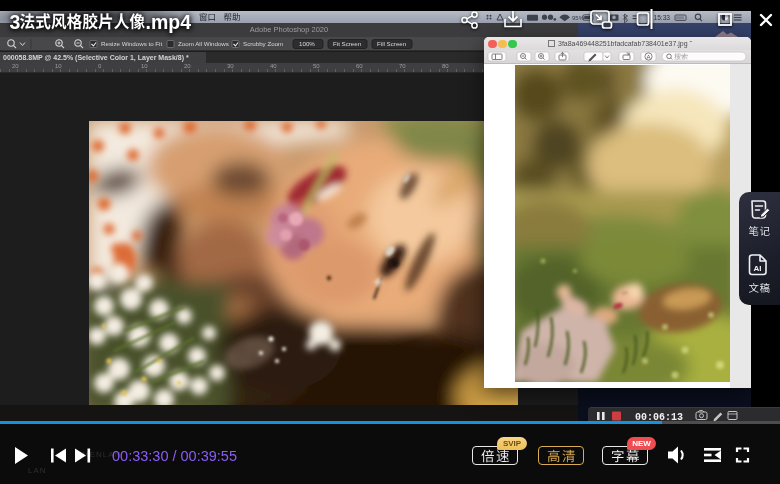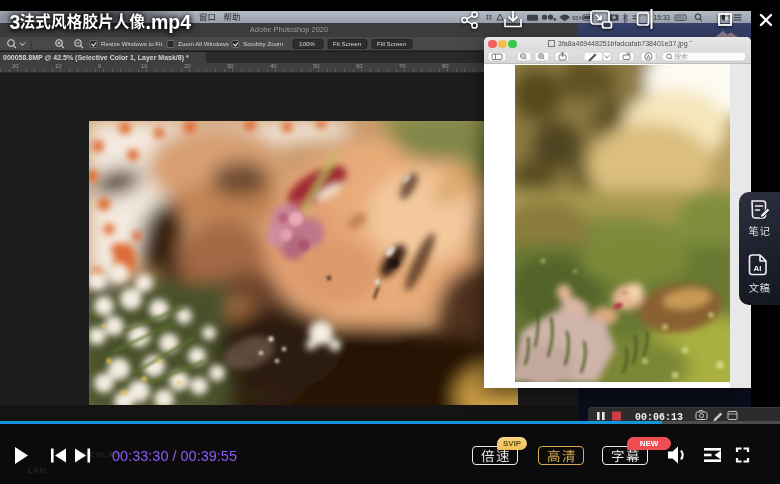--- a/index.html
+++ b/index.html
@@ -437,21 +437,21 @@
     <div class="abs" style="left:602px;top:446px;width:46px;height:19px;border:1.5px solid #e9e9e9;border-radius:4px;"></div>
     <svg class="abs" style="left:0px;top:0px;" width="780" height="484" pointer-events="none">
       <path transform="translate(481.00,461.13) scale(0.01350,-0.01350)" d="M420 630C448 575 473 502 481 455L547 476C538 523 512 594 483 649ZM395 289V-79H466V-36H797V-76H871V289ZM466 32V222H797V32ZM576 837C588 804 599 763 606 729H349V661H928V729H682C674 764 661 811 646 848ZM776 653C757 591 722 503 694 445H309V377H959V445H765C793 500 823 571 848 634ZM265 838C211 687 123 537 29 439C42 422 64 383 71 366C102 399 131 437 160 478V-80H232V594C272 665 307 741 335 817Z" fill="#f0f0f0"></path>
       <path transform="translate(496.00,461.13) scale(0.01350,-0.01350)" d="M68 760C124 708 192 634 223 587L283 632C250 679 181 750 125 799ZM266 483H48V413H194V100C148 84 95 42 42 -9L89 -72C142 -10 194 43 231 43C254 43 285 14 327 -11C397 -50 482 -61 600 -61C695 -61 869 -55 941 -50C942 -29 954 5 962 24C865 14 717 7 602 7C494 7 408 13 344 50C309 69 286 87 266 97ZM428 528H587V400H428ZM660 528H827V400H660ZM587 839V736H318V671H587V588H358V340H554C496 255 398 174 306 135C322 121 344 96 355 78C437 121 525 198 587 283V49H660V281C744 220 833 147 880 95L928 145C875 201 773 279 684 340H899V588H660V671H945V736H660V839Z" fill="#f0f0f0"></path>
       <path transform="translate(547.00,461.13) scale(0.01350,-0.01350)" d="M286 559H719V468H286ZM211 614V413H797V614ZM441 826 470 736H59V670H937V736H553C542 768 527 810 513 843ZM96 357V-79H168V294H830V-1C830 -12 825 -16 813 -16C801 -16 754 -17 711 -15C720 -31 731 -54 735 -72C799 -72 842 -72 869 -63C896 -53 905 -37 905 0V357ZM281 235V-21H352V29H706V235ZM352 179H638V85H352Z" fill="#d9ab52"></path>
       <path transform="translate(562.00,461.13) scale(0.01350,-0.01350)" d="M82 772C137 742 207 695 241 662L287 721C252 752 181 796 126 823ZM35 506C93 475 166 427 201 394L246 453C209 486 135 531 78 559ZM66 -21 134 -66C182 28 240 154 282 261L222 305C175 190 111 57 66 -21ZM431 212H793V134H431ZM431 268V342H793V268ZM575 840V762H319V704H575V640H343V585H575V516H281V458H950V516H649V585H888V640H649V704H913V762H649V840ZM361 400V-79H431V77H793V5C793 -7 788 -11 774 -12C760 -13 712 -13 662 -11C671 -29 680 -57 684 -76C755 -76 800 -76 828 -64C856 -53 864 -33 864 4V400Z" fill="#d9ab52"></path>
       <path transform="translate(611.00,461.13) scale(0.01350,-0.01350)" d="M460 363V300H69V228H460V14C460 0 455 -5 437 -6C419 -6 354 -6 287 -4C300 -24 314 -58 319 -79C404 -79 457 -78 492 -67C528 -54 539 -32 539 12V228H930V300H539V337C627 384 717 452 779 516L728 555L711 551H233V480H635C584 436 519 392 460 363ZM424 824C443 798 462 765 475 736H80V529H154V664H843V529H920V736H563C549 769 523 814 497 847Z" fill="#f0f0f0"></path>
       <path transform="translate(626.00,461.13) scale(0.01350,-0.01350)" d="M244 486H766V422H244ZM244 598H766V534H244ZM459 255V186H275C302 208 327 231 348 255ZM533 255H658C678 231 703 208 729 186H533ZM172 648V371H349C339 353 326 334 311 316H53V255H253C197 205 123 158 31 122C46 111 67 85 75 67C125 89 170 113 210 139V-48H282V125H459V-80H533V125H730V24C730 14 727 11 715 10C704 10 666 10 623 12C631 -5 641 -26 644 -44C705 -44 746 -45 771 -35C796 -25 803 -10 803 24V135C842 111 884 92 925 78C935 96 955 122 970 135C887 158 799 203 738 255H947V316H398C411 334 422 352 433 371H841V648ZM627 840V776H368V840H295V776H66V713H295V665H368V713H627V668H701V713H935V776H701V840Z" fill="#f0f0f0"></path>
     </svg>
     <div class="abs" style="left:497px;top:437px;width:30px;height:13px;background:linear-gradient(#f7d686,#eebf55);border-radius:7px 7px 7px 2px;font-size:8px;font-weight:bold;color:#6d4f10;text-align:center;line-height:13px;">SVIP</div>
-    <div class="abs" style="left:627px;top:437px;width:44px;height:13px;background:#ee4d52;border-radius:7px 7px 7px 2px;font-size:8px;font-weight:bold;color:#fff;text-align:center;line-height:13px;">NEW</div>
+    <div class="abs" style="left:627px;top:437px;width:29px;height:13px;background:#ee4d52;border-radius:7px 7px 7px 2px;font-size:8px;font-weight:bold;color:#fff;text-align:center;line-height:13px;">NEW</div>
     <svg class="abs" style="left:667px;top:446px;" width="90" height="18" viewBox="0 0 90 18">
 <g fill="#fff">
 <polygon points="1,5.5 5.5,5.5 11,.5 11,17.5 5.5,12.5 1,12.5"></polygon>
 <path d="M14 4.5 a7.5 7.5 0 0 1 0 9" stroke="#fff" stroke-width="2" fill="none"></path>
 <rect x="37" y="2" width="17" height="2.6"></rect>
 <rect x="37" y="7.7" width="7.5" height="2.6"></rect>
 <polygon points="54,4.5 54,13.5 47.5,9"></polygon>
 <rect x="37" y="13.4" width="17" height="2.6"></rect>
 </g>
 <g stroke="#fff" stroke-width="2.2" fill="none">

